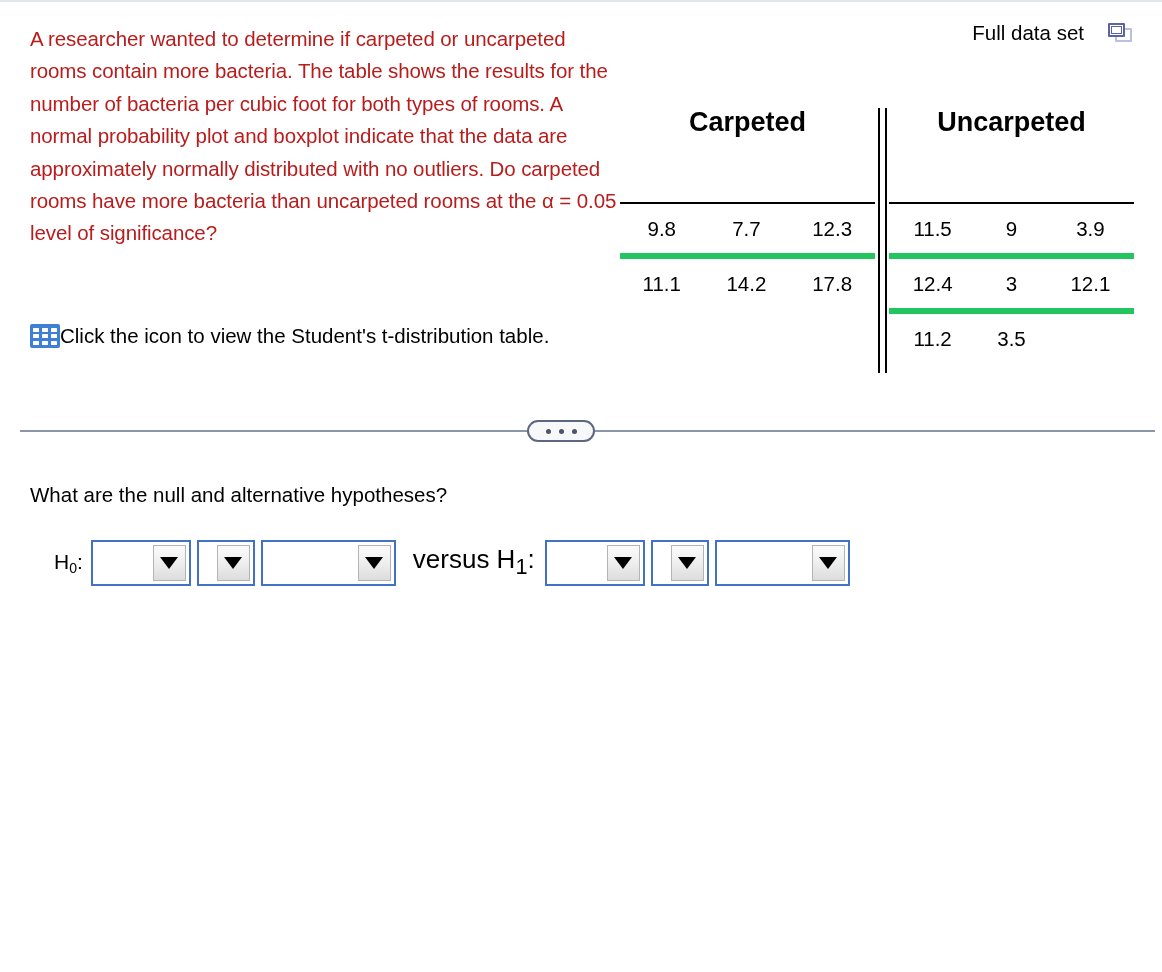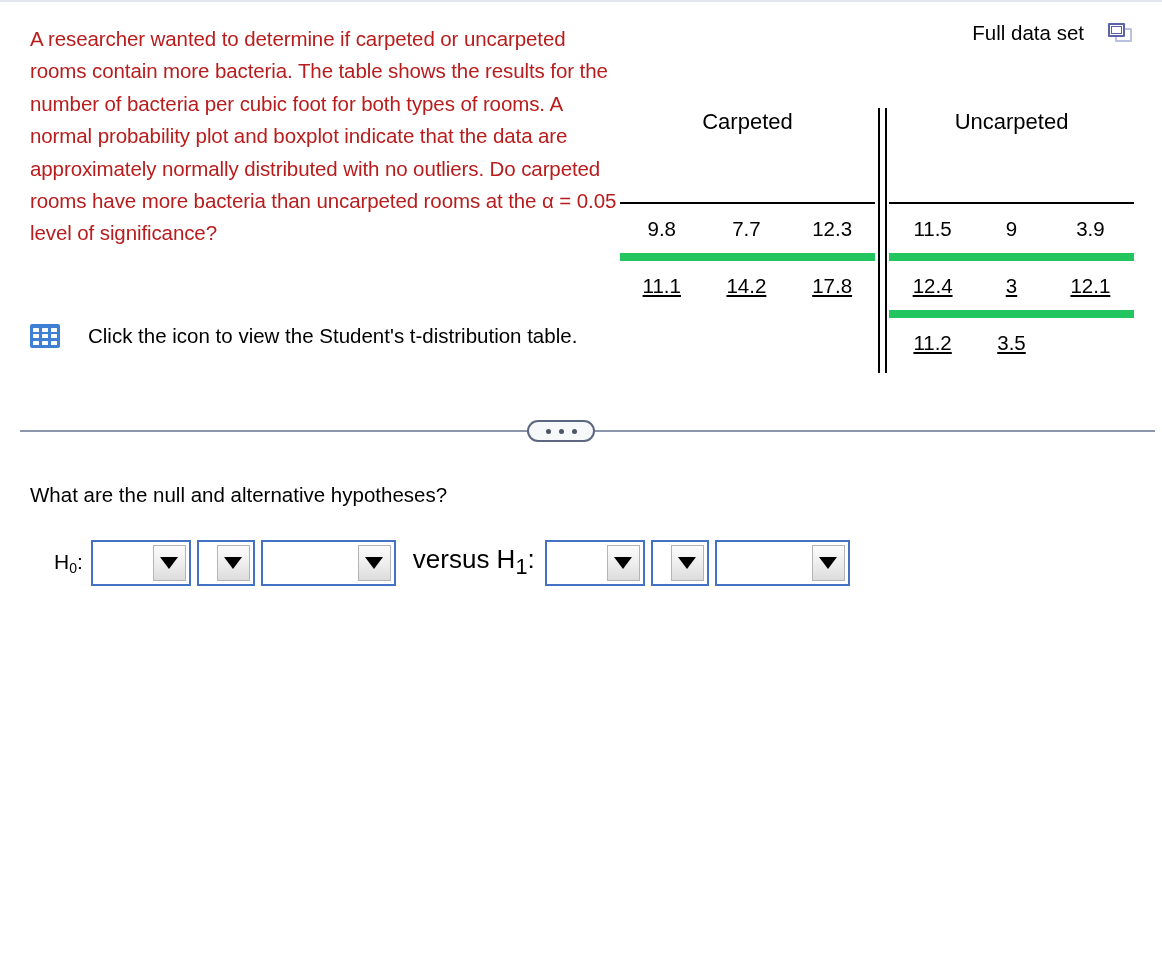--- a/index.html
+++ b/index.html
@@ -66,21 +66,20 @@
     gap: 2.5px;
     padding: 3.5px 3px;
     flex: 0 0 auto;
   }
   .grid-icon i {
     display: block;
     background: #ffffff;
     border-radius: 0.5px;
   }
   .tdist-label {
-    margin-left: 28px;
     font-size: 20.5px;
     line-height: 24px;
     white-space: nowrap;
   }
 
   
   .fullset {
     position: absolute;
     right: 29px;
     top: 0px;
@@ -127,38 +126,38 @@
     position: absolute;
     left: 620px;
     top: 88px;
     display: flex;
     align-items: flex-start;
   }
   .dtable {
     border-collapse: collapse;
   }
   .dtable .hdr-cell {
-    font-size: 22px;
-    font-weight: normal;
+    font-size: 27px;
+    font-weight: bold;
     text-align: center;
     padding: 0 0 66px 0;
     height: 60px;
     vertical-align: top;
     line-height: 28px;
   }
   .dtable td.val {
     font-size: 20.5px;
     text-align: center;
     height: 33px;
     line-height: 33px;
     padding: 8px 10px;
     white-space: nowrap;
   }
   .rule-top td { border-top: 2px solid #000; }
-  .rule-mid td { border-top: 8px solid #22c55e; text-decoration: underline; }
+  .rule-mid td { border-top: 6px solid #22c55e; }
 
   .col-sep {
     width: 14px;
     align-self: stretch;
     position: relative;
     flex: 0 0 auto;
   }
   .col-sep .bar {
     position: absolute;
     top: 0;

